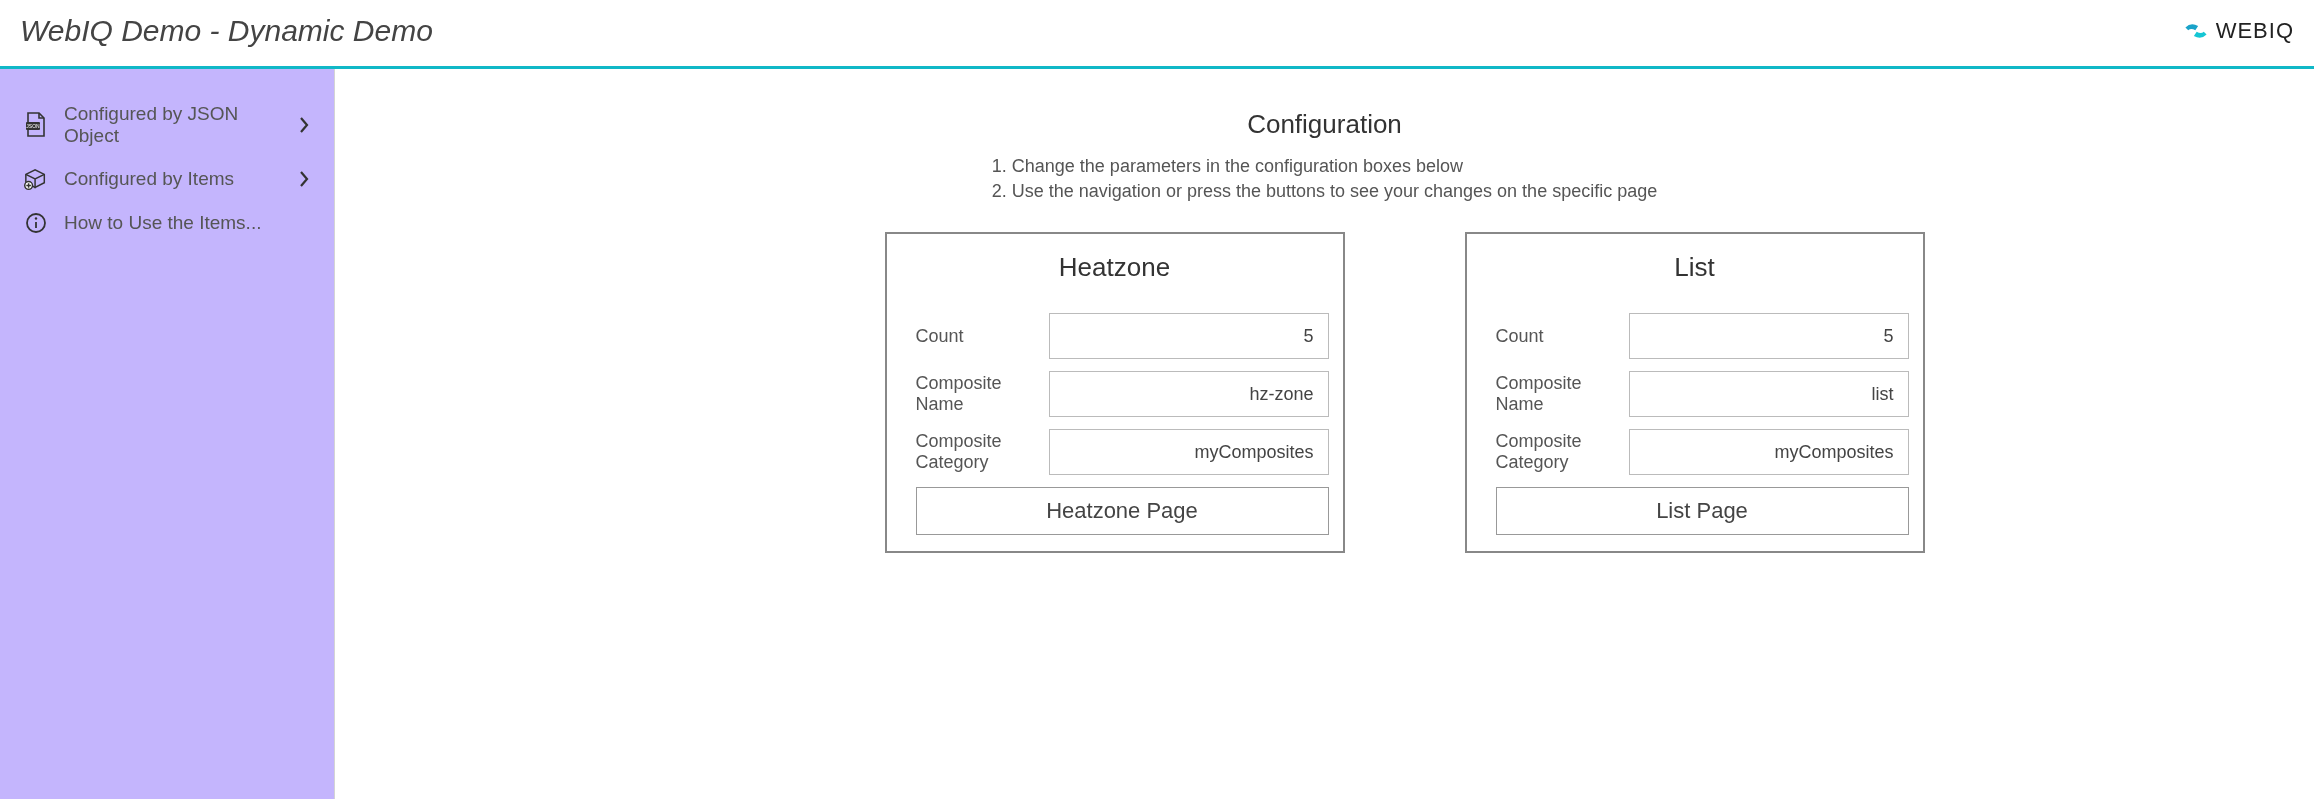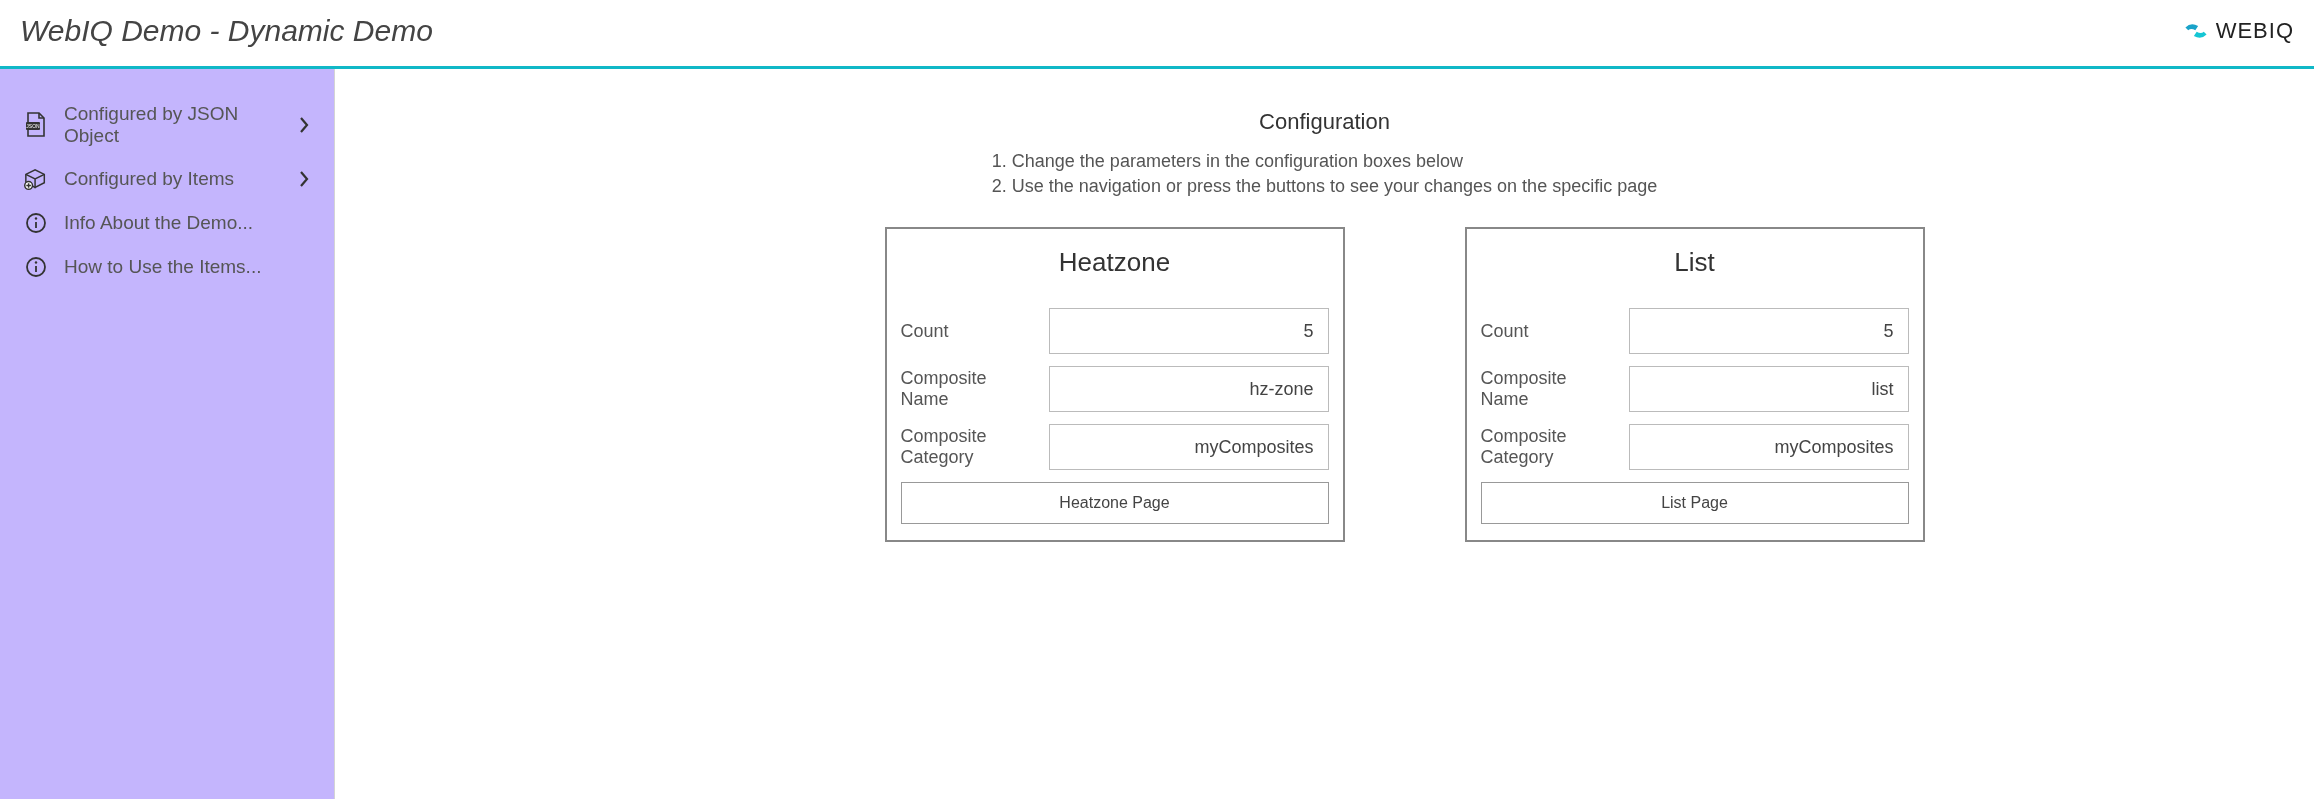--- a/index.html
+++ b/index.html
@@ -41,21 +41,21 @@
 
   .main {
     flex: 1;
     background: #fff;
     padding: 40px 40px;
     overflow: auto;
     display: flex;
     flex-direction: column;
     align-items: center;
   }
-  .config-title { font-size: 22px; font-weight: 500; color: #333; margin-bottom: 14px; }
+  .config-title { font-size: 26px; font-weight: 500; color: #333; margin-bottom: 14px; }
   .config-steps { font-size: 18px; color: #555; margin-bottom: 28px; text-align: left; }
   .config-steps div { line-height: 1.4; }
 
   .cards {
     display: flex;
     gap: 120px;
     width: 100%;
     max-width: 1200px;
     justify-content: flex-end;
   }
@@ -64,21 +64,21 @@
     width: 460px;
     padding: 0;
   }
   .card-title {
     font-size: 26px;
     font-weight: 400;
     text-align: center;
     padding: 18px 0 8px 0;
     color: #333;
   }
-  .card-body { padding: 10px 14px 16px 14px; }
+  .card-body { padding: 10px 14px 16px 29px; }
   .row {
     display: flex;
     align-items: center;
     gap: 10px;
     margin: 12px 0;
   }
   .row-label {
     font-size: 18px;
     color: #555;
     flex: 1;
@@ -89,24 +89,24 @@
     border: 1px solid #bbb;
     font-size: 18px;
     padding: 0 14px;
     text-align: right;
     color: #444;
     background: #fff;
   }
   .card-button {
     display: block;
     width: 100%;
-    height: 42px;
+    height: 48px;
     border: 1px solid #999;
     background: #fff;
-    font-size: 16px;
+    font-size: 22px;
     color: #444;
     cursor: pointer;
     margin-top: 10px;
   }
 
   svg { display: block; }
 </style>
 </head>
 <body>
 
@@ -157,39 +157,29 @@
       </span>
       <span>Configured by Items</span>
       <span class="chev">
         <svg width="12" height="18" viewBox="0 0 12 18" fill="none" stroke="#333" stroke-width="2.2">
             <path d="M3 2l6 7-6 7"></path>
           </svg>
       </span>
     </div>
 
 
+
     <div class="side-item">
       <span class="side-icon">
         <svg width="22" height="22" viewBox="0 0 22 22" fill="none" stroke="#333" stroke-width="1.8">
           <circle cx="11" cy="11" r="9"></circle>
           <circle cx="11" cy="6.5" r="1.2" fill="#333" stroke="none"></circle>
           <path d="M11 10v6"></path>
         </svg>
       </span>
-      <span>Info About the Demo...</span>
-    </div>
-
-    <div class="side-item">
-      <span class="side-icon">
-        <svg width="22" height="22" viewBox="0 0 22 22" fill="none" stroke="#333" stroke-width="1.8">
-          <circle cx="11" cy="11" r="9"></circle>
-          <circle cx="11" cy="6.5" r="1.2" fill="#333" stroke="none"></circle>
-          <path d="M11 10v6"></path>
-        </svg>
-      </span>
       <span>How to Use the Items...</span>
     </div>
 
   </div>
 
   <div class="main">
     <div class="config-title">Configuration</div>
     <div class="config-steps">
       <div>1. Change the parameters in the configuration boxes below</div>
       <div>2. Use the navigation or press the buttons to see your changes on the specific page</div>

